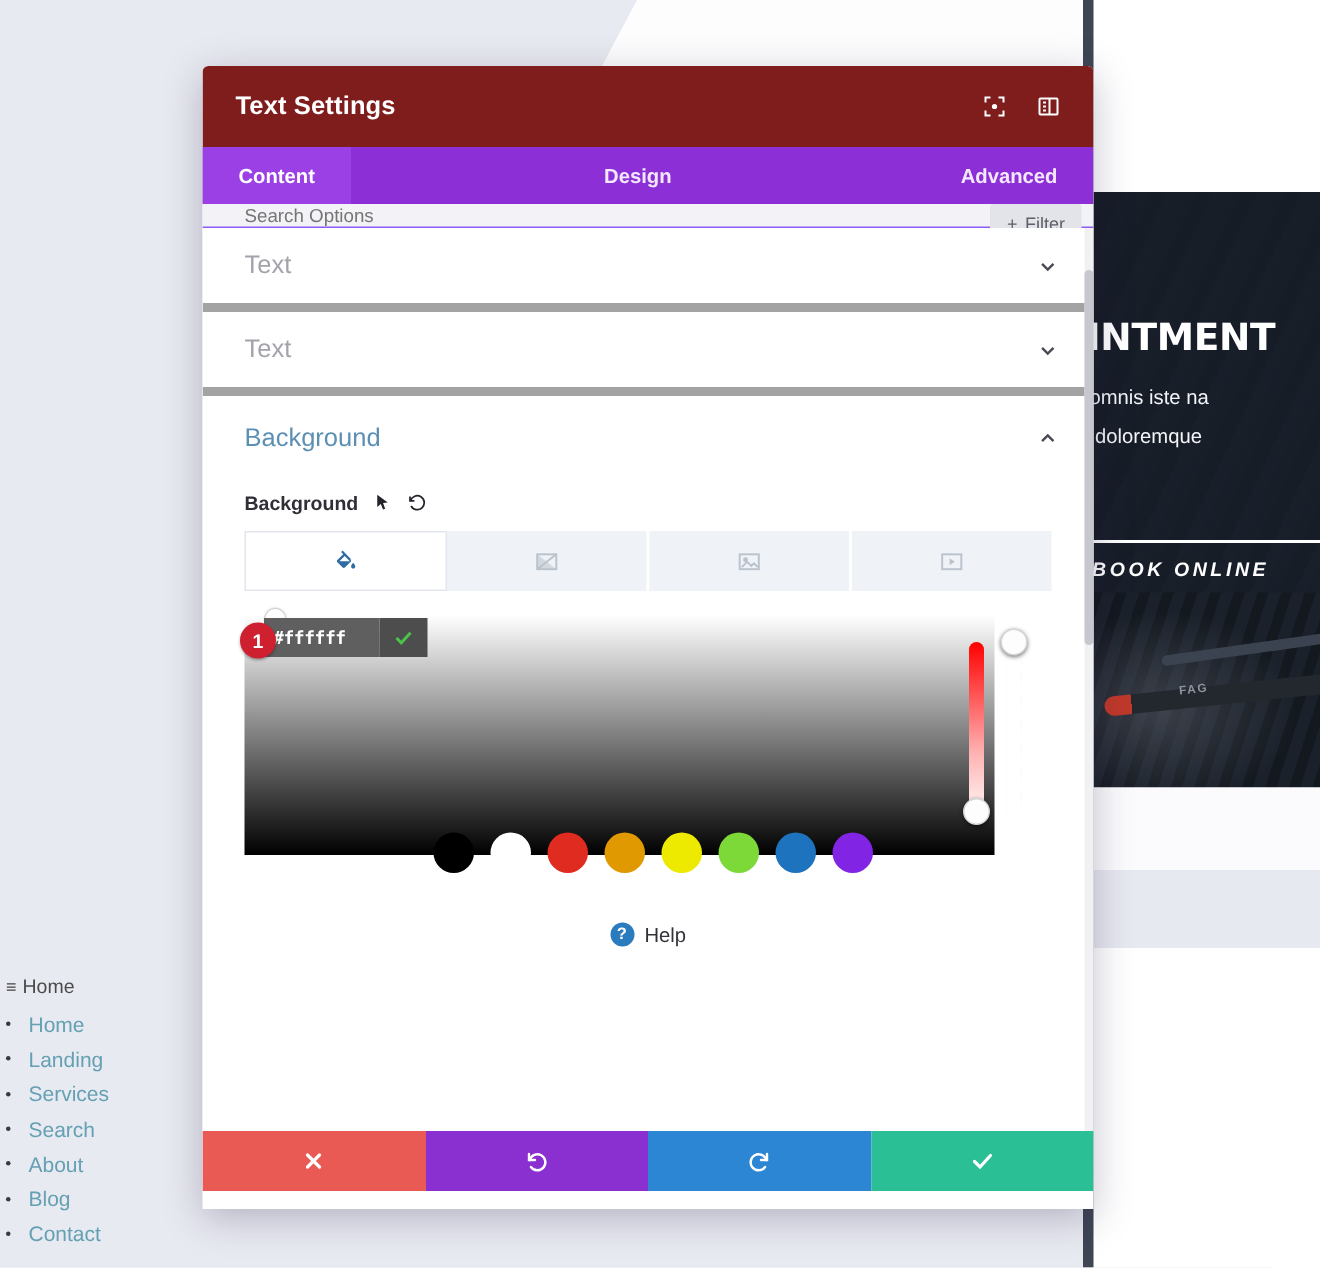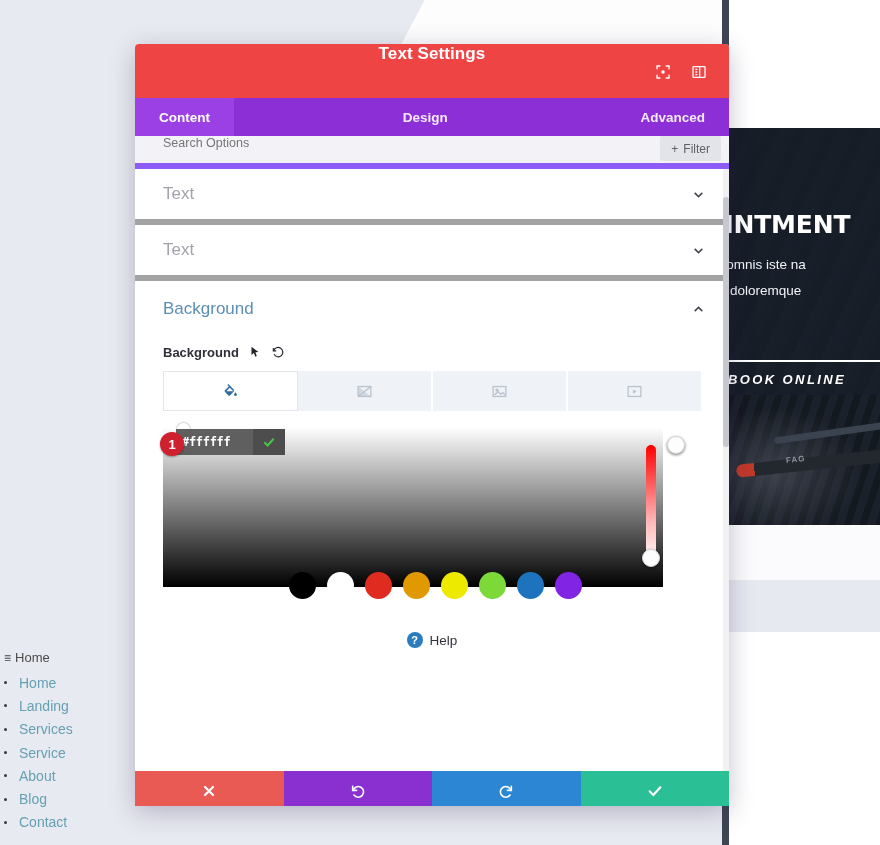--- a/index.html
+++ b/index.html
@@ -89,37 +89,37 @@
 
   
   .modal {
     position: absolute; left: 135px; top: 44px; width: 594px; height: 762px;
     background: #ffffff;
     border-radius: 4px 4px 0 0;
     box-shadow: 0 6px 26px rgba(30,20,60,.26);
     overflow: hidden;
   }
   .modal-head {
-    height: 54px; background: #ef4444;
-    display: flex; align-items: center; padding: 0 22px; flex-direction: column;
+    height: 54px; background: #7f1d1d;
+    display: flex; align-items: center; padding: 0 22px;
   }
   .modal-title { color: #fff; font-size: 17px; font-weight: bold; letter-spacing: .1px; }
   .head-icons { margin-left: auto; display: flex; gap: 20px; align-items: center; }
   .head-icon { width: 16px; height: 16px; color: #fff; display: block; }
 
   .tabs { height: 38px; background: #8c2fd6; display: flex; align-items: stretch; justify-content: space-between; }
   .tab {
     padding: 0 24px; display: flex; align-items: center;
     color: #f4e9fc; font-size: 13.5px; font-weight: bold; cursor: pointer;
   }
   .tab.active { background: #9b40e5; color: #ffffff; }
 
   .search-row {
-    height: 33px; background: #f3f3f7; border-bottom: 6px solid #8b5cf6;
-    display: flex; align-items: flex-start; padding: 0 0 0 28px; position: relative;
+    height: 16px; background: #f3f3f7; border-bottom: 1px solid #8b5cf6;
+    display: flex; align-items: flex-end; padding: 0 0 0 28px; position: relative;
   }
   .search-ph { color: #8e8e96; font-size: 12.5px; }
   .filter-btn {
     position: absolute; right: 8px; top: 0; height: 25px;
     background: #e3e3ea; color: #5f5f68; font-size: 12px;
     display: flex; align-items: center; gap: 5px; padding: 0 11px;
     border-radius: 2px; cursor: pointer;
   }
 
   .scroll-area { position: relative; height: 602px; background: #fff; overflow: hidden; }
@@ -264,21 +264,21 @@
       <li>
           <span class="dot"></span>
           <a>Landing</a>
         </li>
       <li>
           <span class="dot"></span>
           <a>Services</a>
         </li>
       <li>
           <span class="dot"></span>
-          <a>Service</a>
+          <a>Search</a>
         </li>
       <li>
           <span class="dot"></span>
           <a>About</a>
         </li>
       <li>
           <span class="dot"></span>
           <a>Blog</a>
         </li>
       <li>

